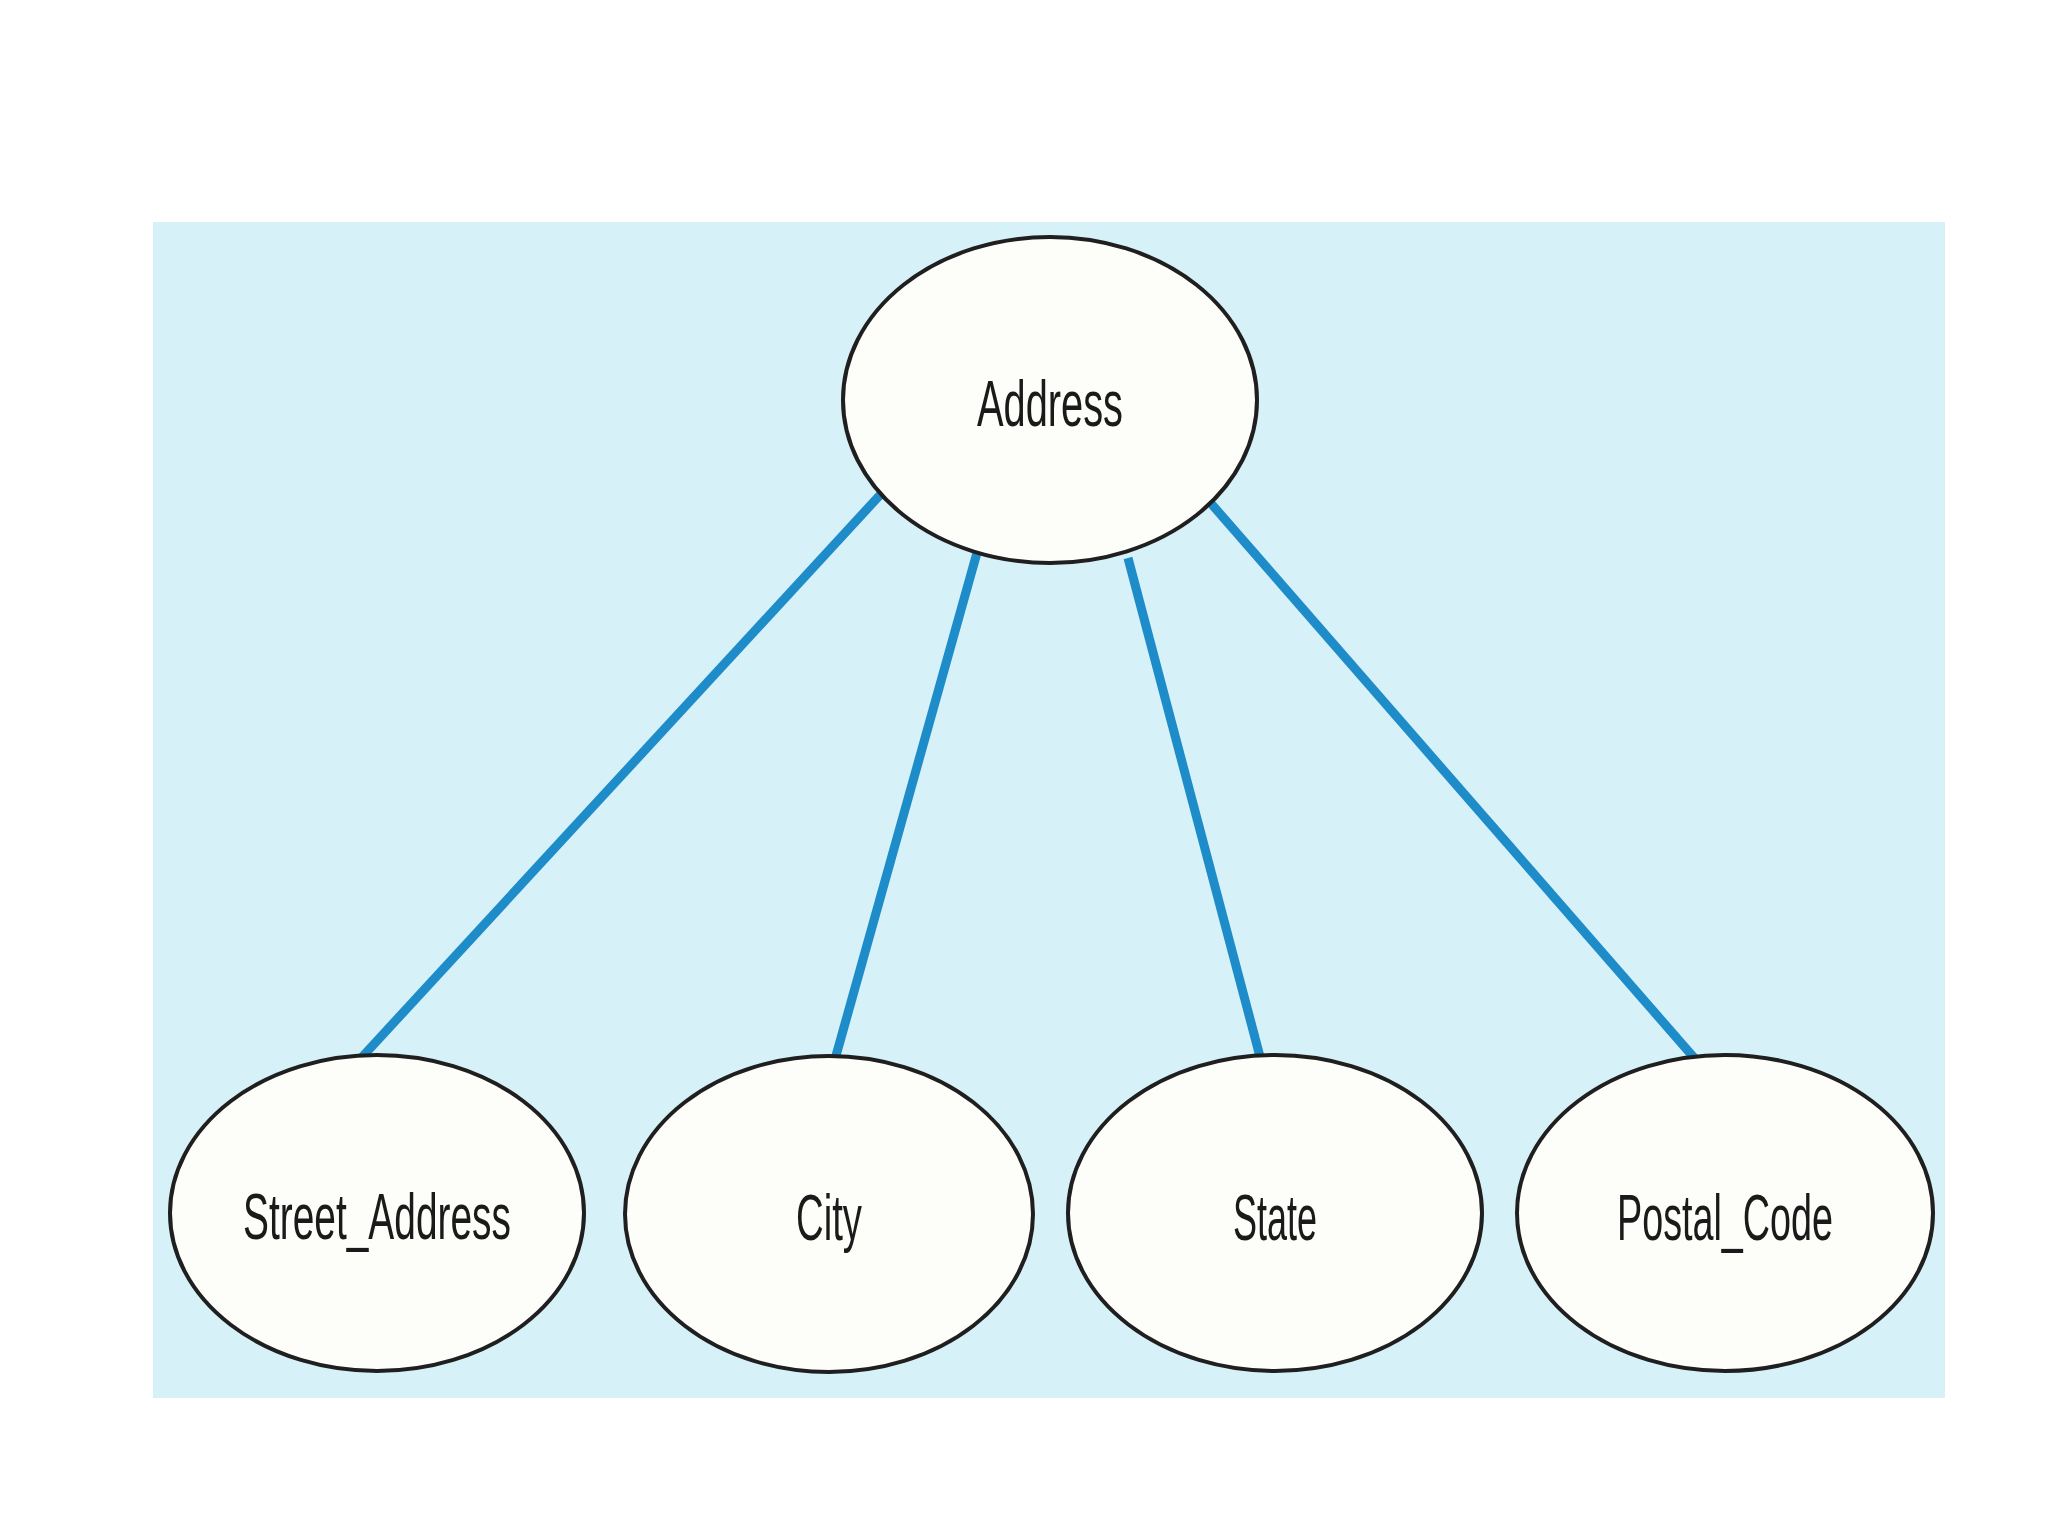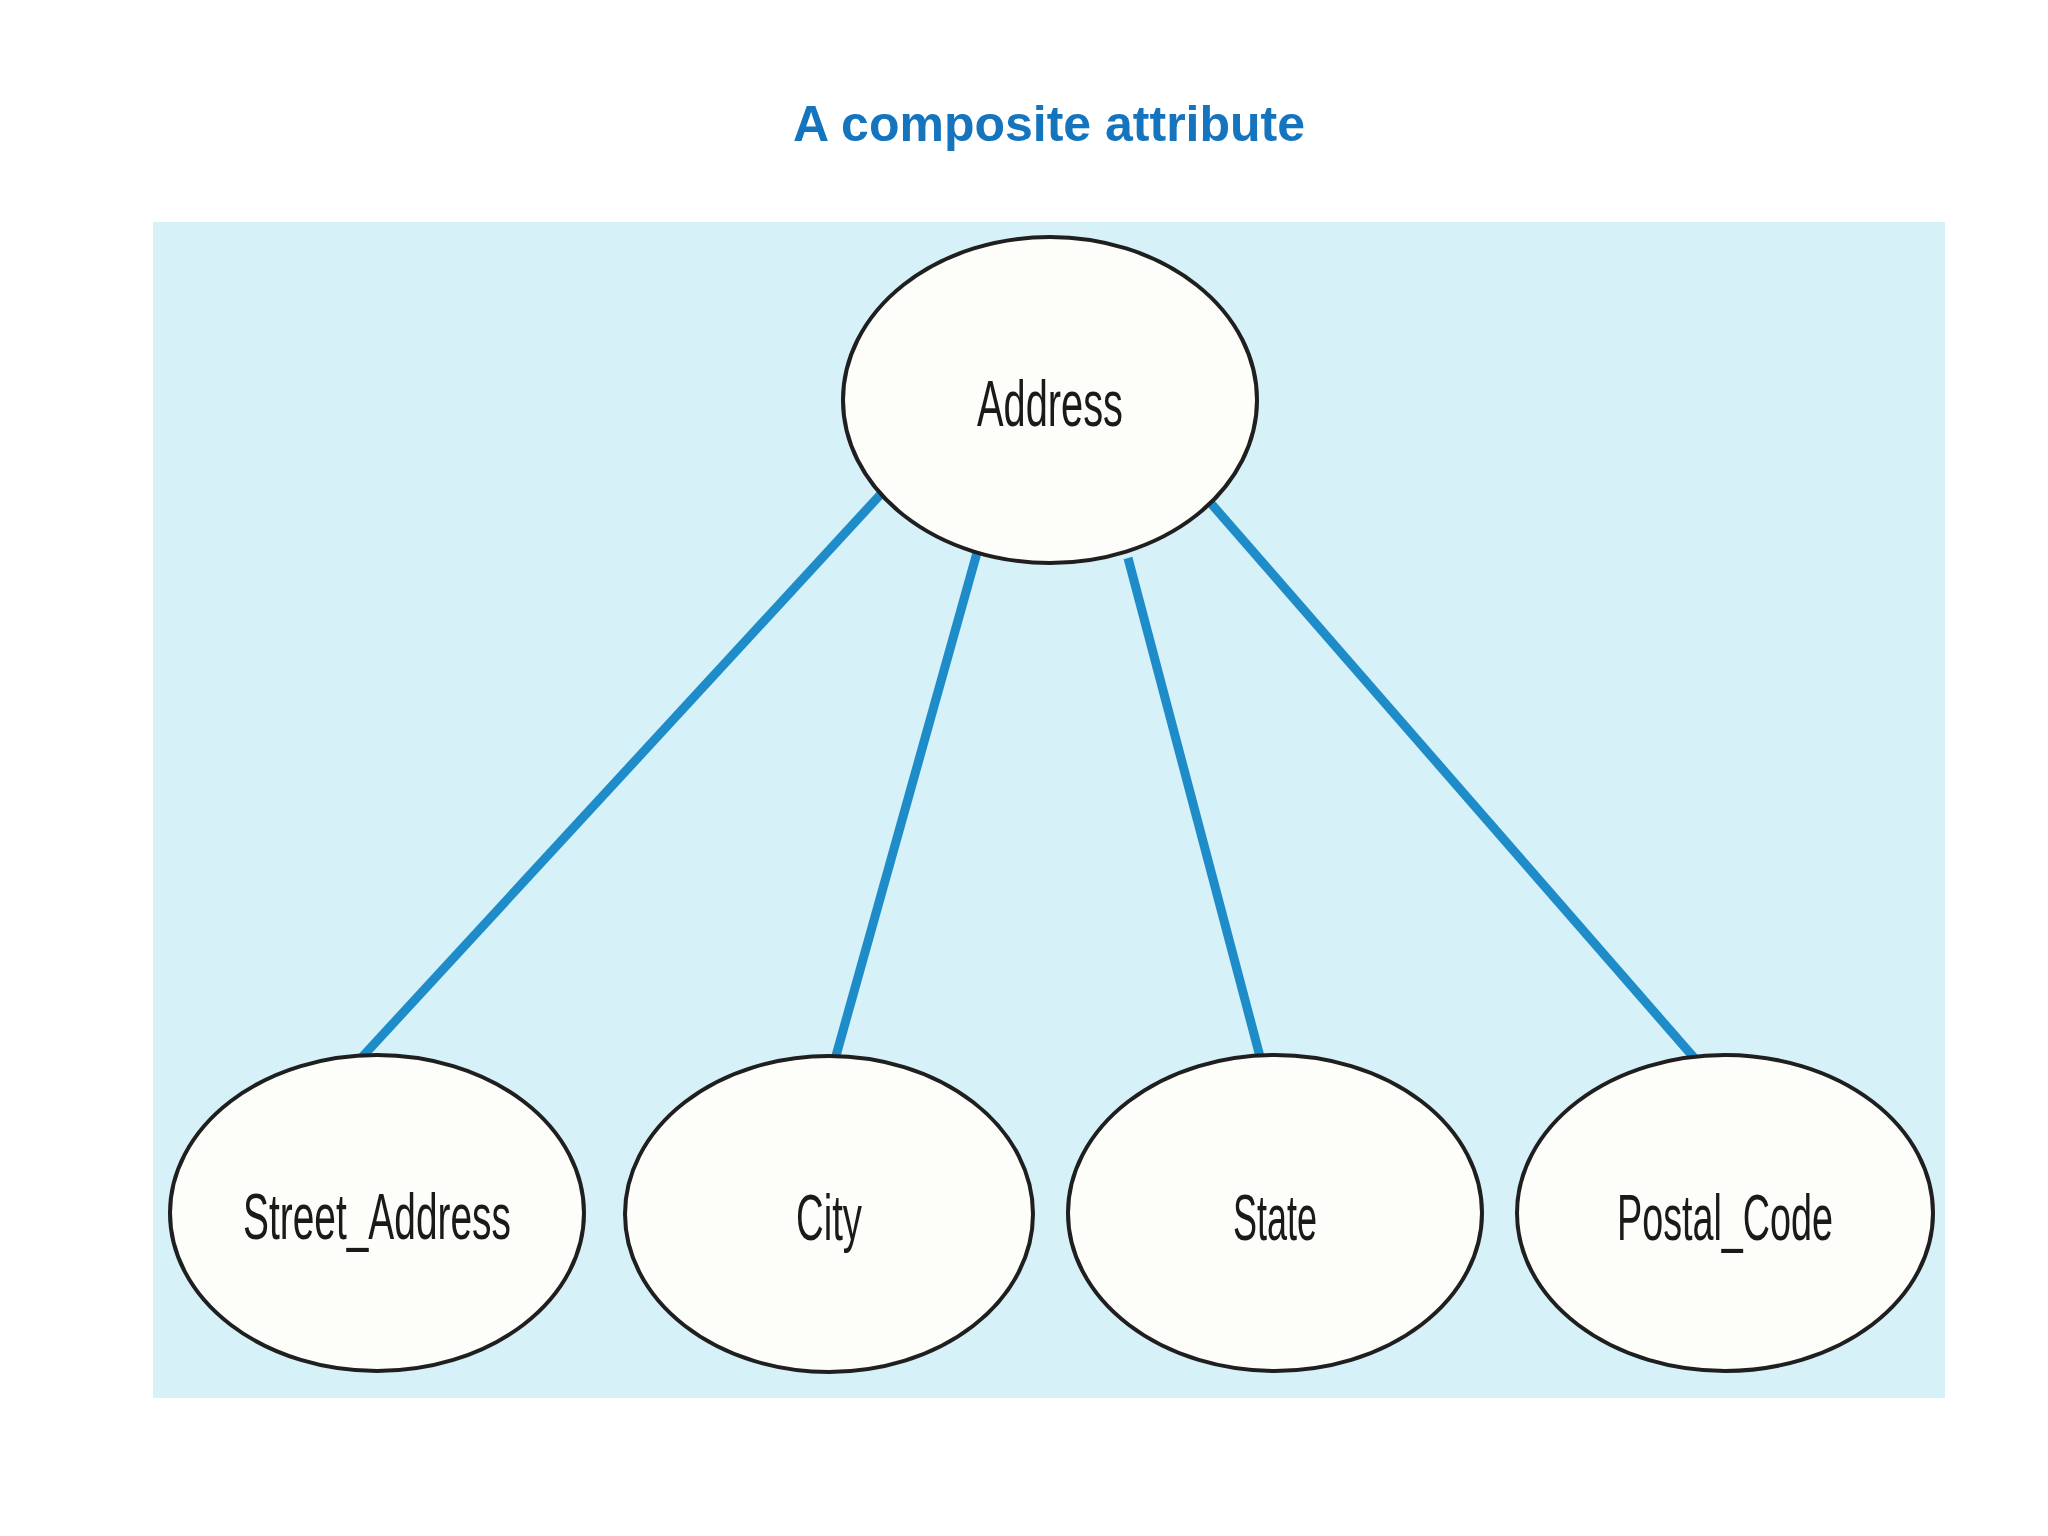--- a/index.html
+++ b/index.html
@@ -36,21 +36,20 @@
     font-family: "Liberation Sans", sans-serif;
     font-size: 64px;
     fill: #1A1A1A;
   }
 </style>
 </head>
 <body>
 
 <div class="page">
 
-  <div class="title">A composite attribute</div>
 
   <svg class="diagram-svg" width="2048" height="1536" viewBox="0 0 2048 1536" xmlns="http://www.w3.org/2000/svg">
 
     <rect x="153" y="222" width="1792" height="1176" fill="#D7F1F8"></rect>
 
     <g stroke="#1D8CC9" stroke-width="9" stroke-linecap="butt">
       <line x1="880" y1="495" x2="352" y2="1068"></line>
       <line x1="980" y1="542" x2="832" y2="1070"></line>
       <line x1="1128" y1="558" x2="1263" y2="1068"></line>
       <line x1="1208" y1="500" x2="1703" y2="1068"></line>

